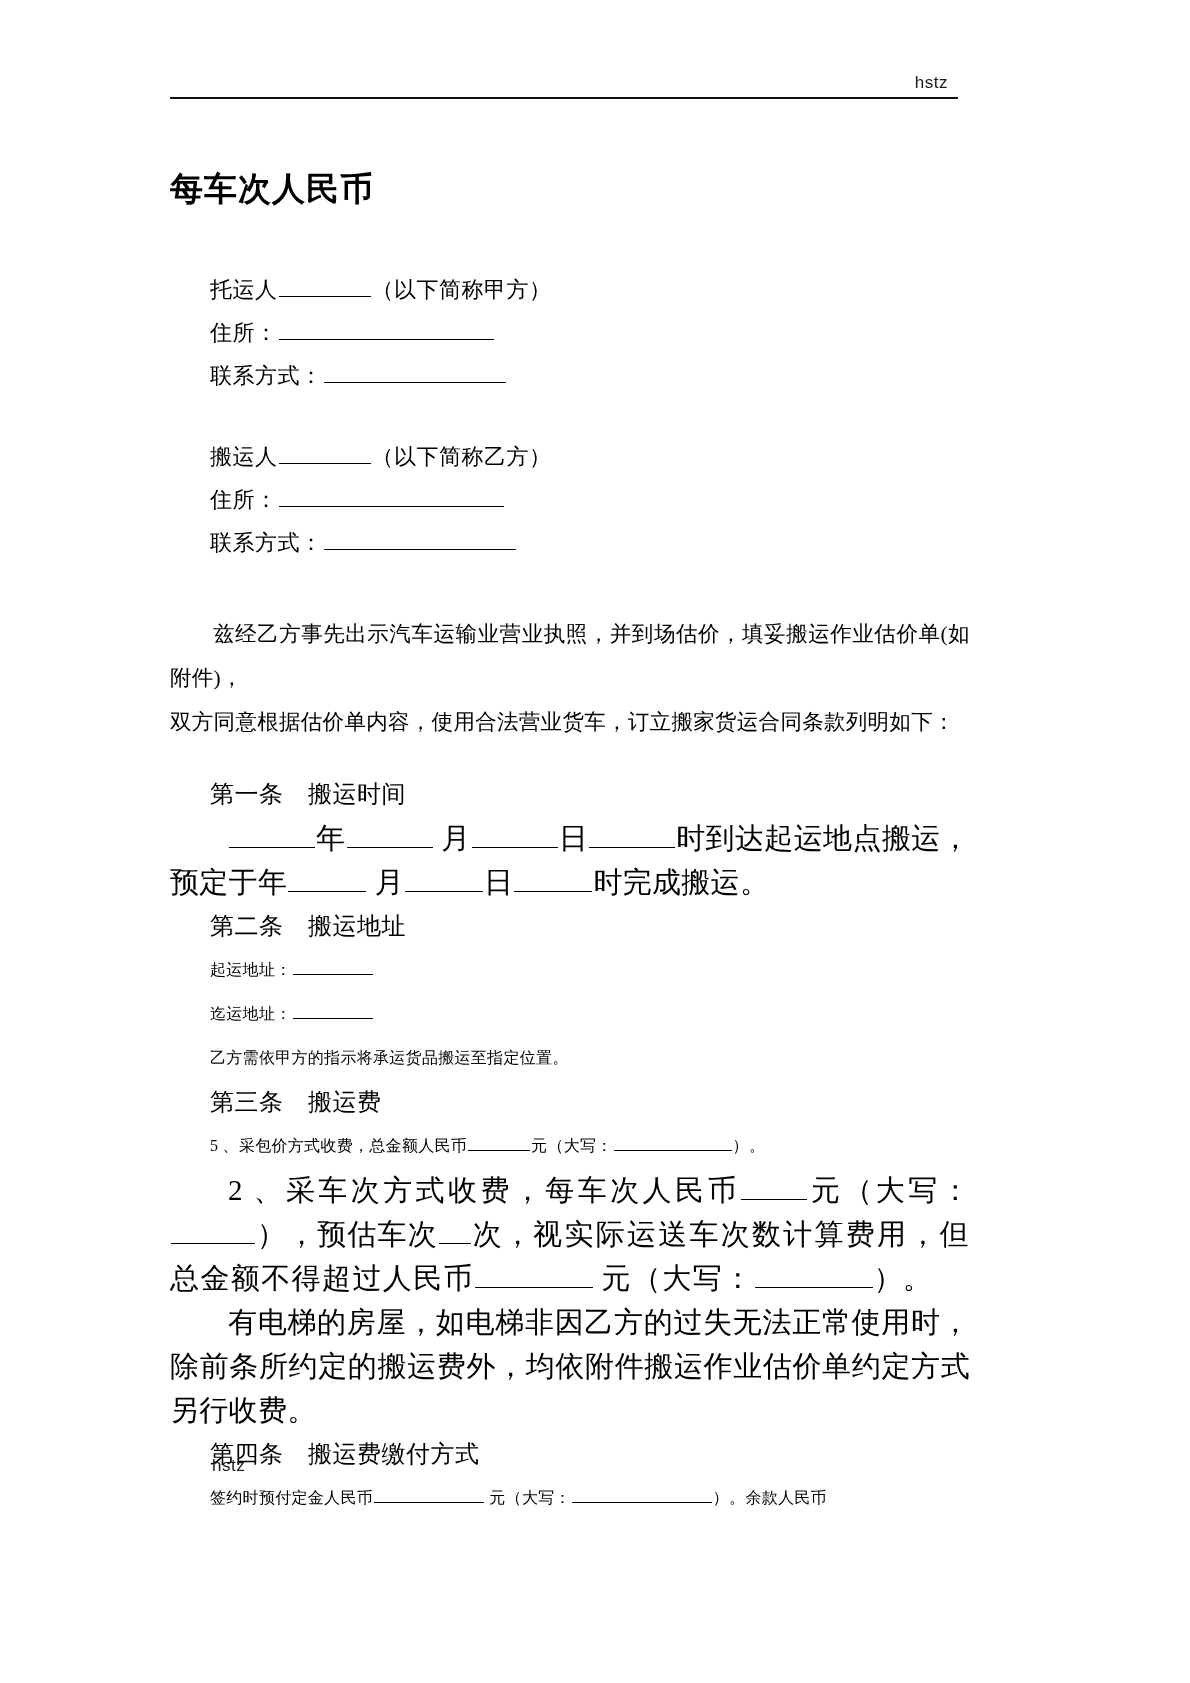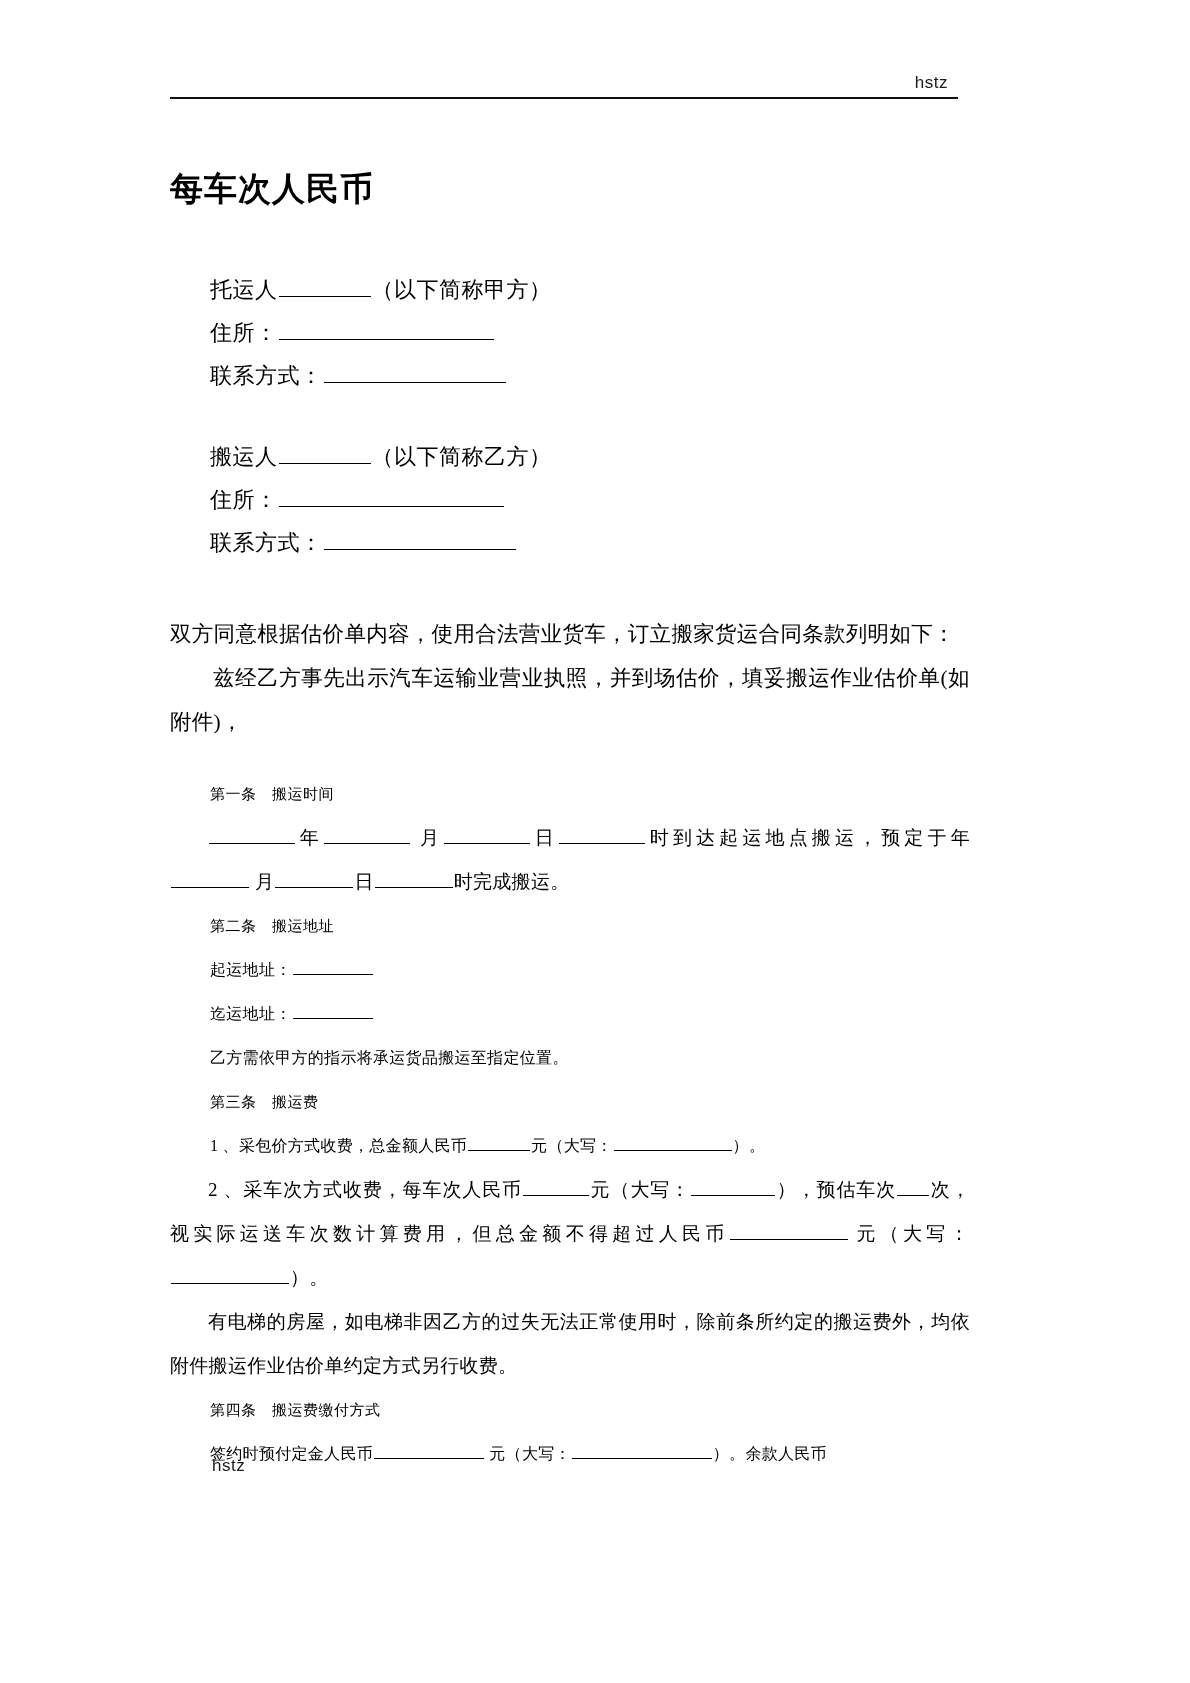--- a/index.html
+++ b/index.html
@@ -114,38 +114,38 @@
     text-align: justify;
     text-justify: inter-ideograph;
     margin: 0;
   }
   .para.indent { text-indent: 2em; }
   .intro {
     margin-top: 48px;
   }
 
   .article-title {
-    font-size: 15px;
+    font-size: 24px;
     line-height: 44px;
     margin: 0;
     padding-left: 40px;
     letter-spacing: 0.5px;
   }
   .art-gap { margin-top: 28px; }
 
   .line {
     font-size: 16px;
     line-height: 44px;
     margin: 0;
     padding-left: 40px;
     letter-spacing: 0.3px;
   }
 
   .flow {
-    font-size: 19px;
+    font-size: 29px;
     line-height: 44px;
     margin: 0;
     letter-spacing: 0.3px;
     text-align: justify;
     text-justify: inter-ideograph;
   }
   .flow.ind { text-indent: 2em; }
 
   .b-date   { width: 86px; }
   .b-date-s { width: 78px; }
@@ -193,40 +193,40 @@
       </div>
       <div class="party-line">
         <span>住所：</span><span class="blank b-addr2"></span>
       </div>
       <div class="party-line">
         <span>联系方式：</span><span class="blank b-tel2"></span>
       </div>
     </div>
 
     <div class="intro">
+      <p class="para indent">兹经乙方事先出示汽车运输业营业执照，并到场估价，填妥搬运作业估价单(如附件)，</p>
       <p class="para">双方同意根据估价单内容，使用合法营业货车，订立搬家货运合同条款列明如下：</p>
-      <p class="para indent">兹经乙方事先出示汽车运输业营业执照，并到场估价，填妥搬运作业估价单(如附件)，</p>
     </div>
 
     <div class="art-gap">
       <p class="article-title">第一条　搬运时间</p>
       <p class="flow ind"><span class="blank b-date"></span><span>年</span><span class="blank b-date"></span>&nbsp;<span>月</span><span class="blank b-date"></span><span>日</span><span class="blank b-date"></span><span>时到达起运地点搬运，预定于</span><span>年</span><span class="blank b-date-s"></span>&nbsp;<span>月</span><span class="blank b-date-s"></span><span>日</span><span class="blank b-date-s"></span><span>时完成搬运。</span></p>
     </div>
 
     <div>
       <p class="article-title">第二条　搬运地址</p>
       <p class="line"><span>起运地址：</span><span class="blank b-addr-s"></span></p>
       <p class="line"><span>迄运地址：</span><span class="blank b-addr-s"></span></p>
       <p class="line">乙方需依甲方的指示将承运货品搬运至指定位置。</p>
     </div>
 
     <div>
       <p class="article-title">第三条　搬运费</p>
 
-      <p class="line"><span>1 、采包价方式收费，总金额人民币</span><span class="blank b-money"></span><span>元（大写：</span><span class="blank b-caps"></span><span>）。</span></p>
+      <p class="line"><span>5 、采包价方式收费，总金额人民币</span><span class="blank b-money"></span><span>元（大写：</span><span class="blank b-caps"></span><span>）。</span></p>
 
       <p class="flow ind"><span>2 、采车次方式收费，每车次人民币</span><span class="blank b-money2"></span><span>元（大写：</span><span class="blank b-caps2"></span><span>），预估车次</span><span class="blank b-trip"></span><span>次，</span><span class="spaced">视实际运送车次数计算费用，但总金额不得超过人民币</span><span class="blank b-money3"></span>&nbsp;<span class="spaced">元（大写：</span><span class="blank b-caps"></span><span>）。</span></p>
 
       <p class="flow ind">有电梯的房屋，如电梯非因乙方的过失无法正常使用时，除前条所约定的搬运费外，均依附件搬运作业估价单约定方式另行收费。</p>
     </div>
 
     <div>
       <p class="article-title">第四条　搬运费缴付方式</p>
       <p class="line"><span>签约时预付定金人民币</span><span class="blank b-dep"></span>&nbsp;<span>元（大写：</span><span class="blank b-depcap"></span><span>）。余款人民币</span></p>
     </div>

